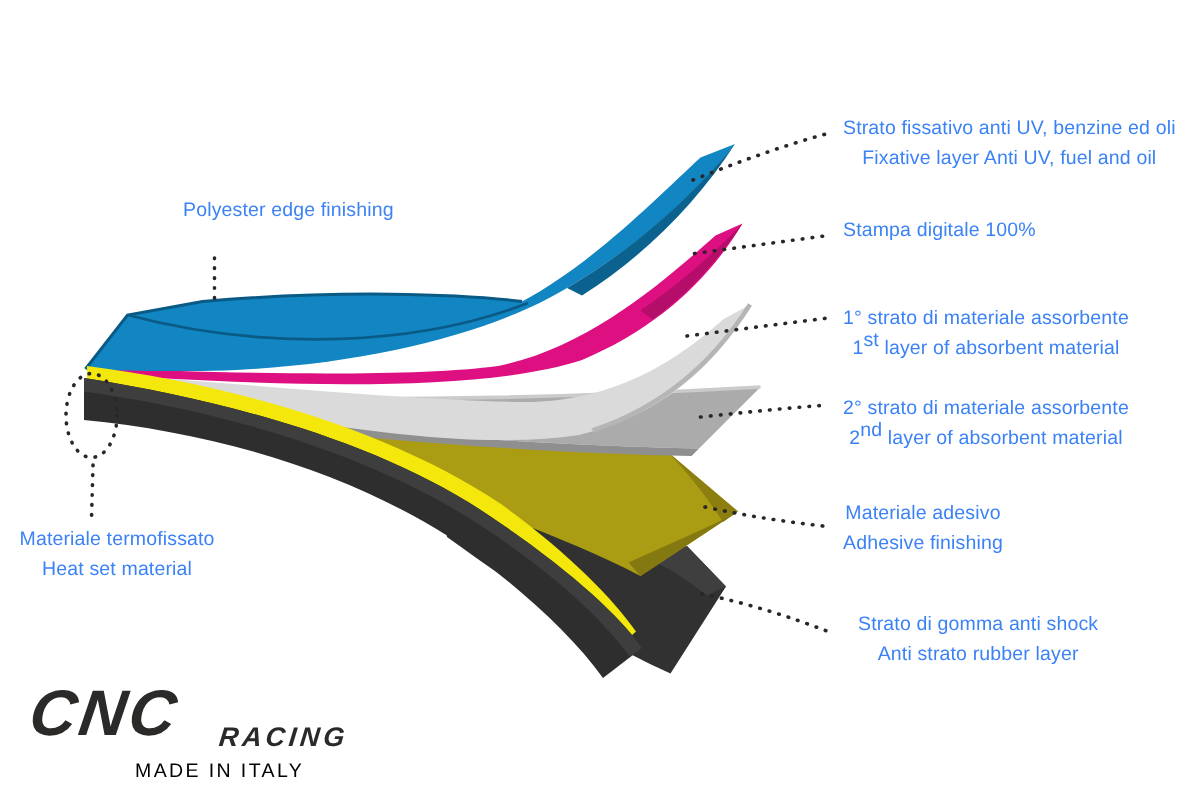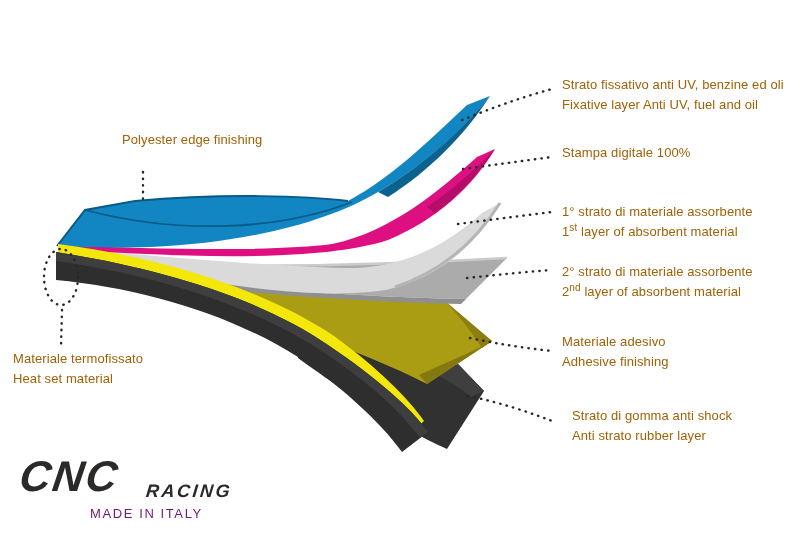--- a/index.html
+++ b/index.html
@@ -2,38 +2,38 @@
 <html><head>
 <meta charset="utf-8">
 <style>
   html,body{margin:0;padding:0;background:#fff;}
   #stage{
     position:relative;width:800px;height:533px;background:#ffffff;
     font-family:"Liberation Sans",sans-serif;overflow:hidden;
   }
   #diagram-svg{position:absolute;left:0;top:0;}
   .lbl{
-    position:absolute;color:#a16207;font-size:13px;line-height:20px;
-    white-space:nowrap;letter-spacing:0.1px;
+    position:absolute;color:#3b82f6;font-size:13px;line-height:20px;
+    white-space:nowrap;letter-spacing:0.1px;text-align:center;
   }
-  .lbl sup{font-size:10px;line-height:0;}
+  .lbl sup{font-size:13px;line-height:0;}
   .dots{fill:none;stroke:#2a2627;stroke-width:2.4;stroke-linecap:round;
         stroke-dasharray:0.4 6.2;}
   #logo-brand{
     position:absolute;left:20px;top:452px;color:#2b2a29;
     font-size:43px;font-weight:bold;font-style:italic;letter-spacing:2px;
     transform:skewX(-8deg);
   }
   #logo-sub{
     position:absolute;left:146px;top:481px;color:#2b2a29;
     font-size:18px;font-weight:bold;font-style:italic;letter-spacing:2.5px;
     transform:skewX(-6deg);
   }
   #logo-tagline{
-    position:absolute;left:90px;top:506px;color:#701a75;
+    position:absolute;left:90px;top:506px;color:#000000;
     font-size:13px;letter-spacing:1.6px;
   }
 </style>
 </head>
 <body>
 
 <div id="stage">
 
   <svg id="diagram-svg" width="800" height="533" viewBox="0 0 800 533">
 

